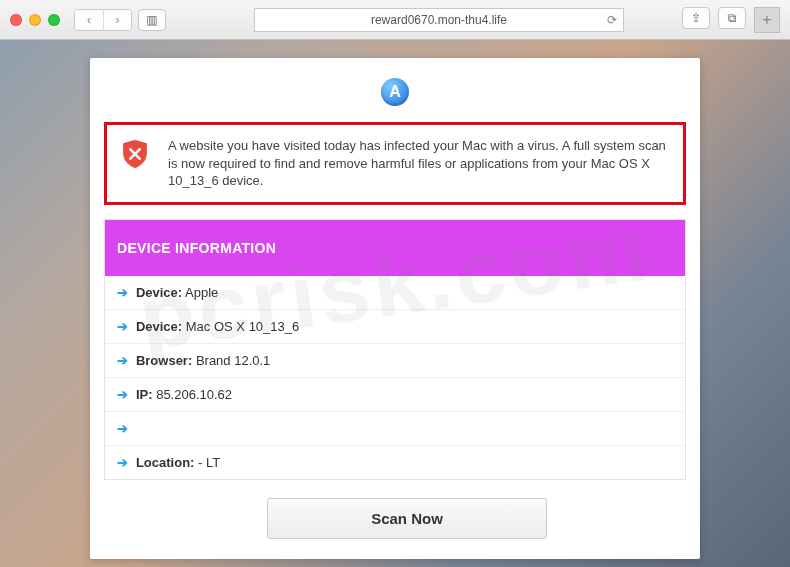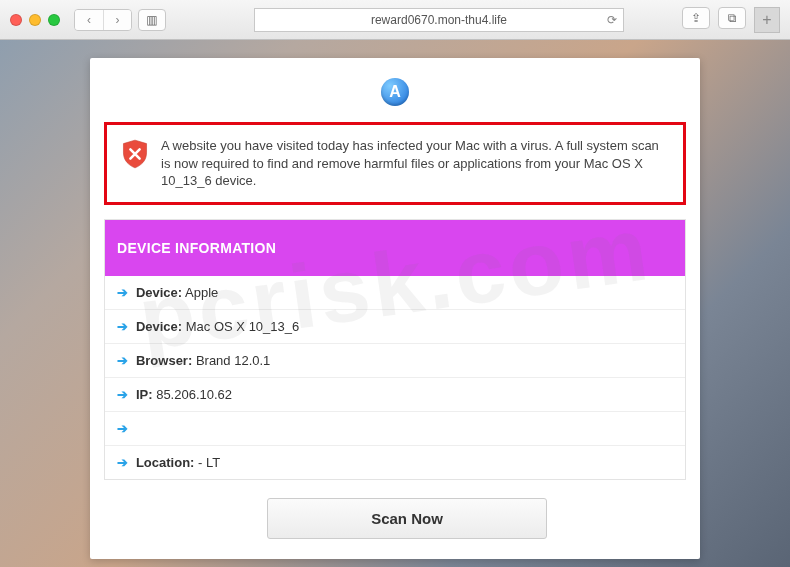--- a/index.html
+++ b/index.html
@@ -42,21 +42,21 @@
     .card {
       background: #fff; border-radius:2px; padding: 12px 0 20px 0;
       box-shadow: 0 2px 8px rgba(0,0,0,0.2);
     }
     .title-row { display:flex; align-items:center; justify-content:center; gap:10px; padding:8px 0 12px 0;}
     .appstore-icon { width:28px; height:28px; border-radius:50%; background: radial-gradient(circle at 32% 28%, #7ecbff, #1a6fd8); display:flex; align-items:center; justify-content:center; box-shadow: inset 0 -2px 3px rgba(0,0,0,0.2);}
     .appstore-icon span { color:#fff; font-weight:bold; font-size:16px; }
     .virus-title { font-size:20px; font-weight:700; letter-spacing:0.5px; color:#222; }
     .alert-box {
       margin: 4px 14px 14px 14px; border:3px solid #e30613; padding:12px 14px;
-      display:flex; gap:12px; align-items:flex-start;
+      display:flex; gap:19px; align-items:flex-start;
     }
     .shield { width:28px; height:30px; flex-shrink:0; position:relative; margin-top:2px;}
     .shield svg { width:100%; height:100%; }
     .alert-text { font-size:13px; color:#444; line-height:1.35; }
     .info-section { margin: 0 14px; border:1px solid #e3e3e3; }
     .info-header { background:#d946ef; color:#fff; font-size:14px; font-weight:700; padding:20px 12px; letter-spacing:0.3px;}
     .info-row { display:flex; align-items:center; gap:8px; padding:9px 12px; border-top:1px solid #eee; font-size:13px; color:#333;}
     .info-row:first-of-type { border-top:none; }
     .arrow { color:#2aa3e8; font-size:13px; font-weight:bold; }
     .info-label { font-weight:700; }

